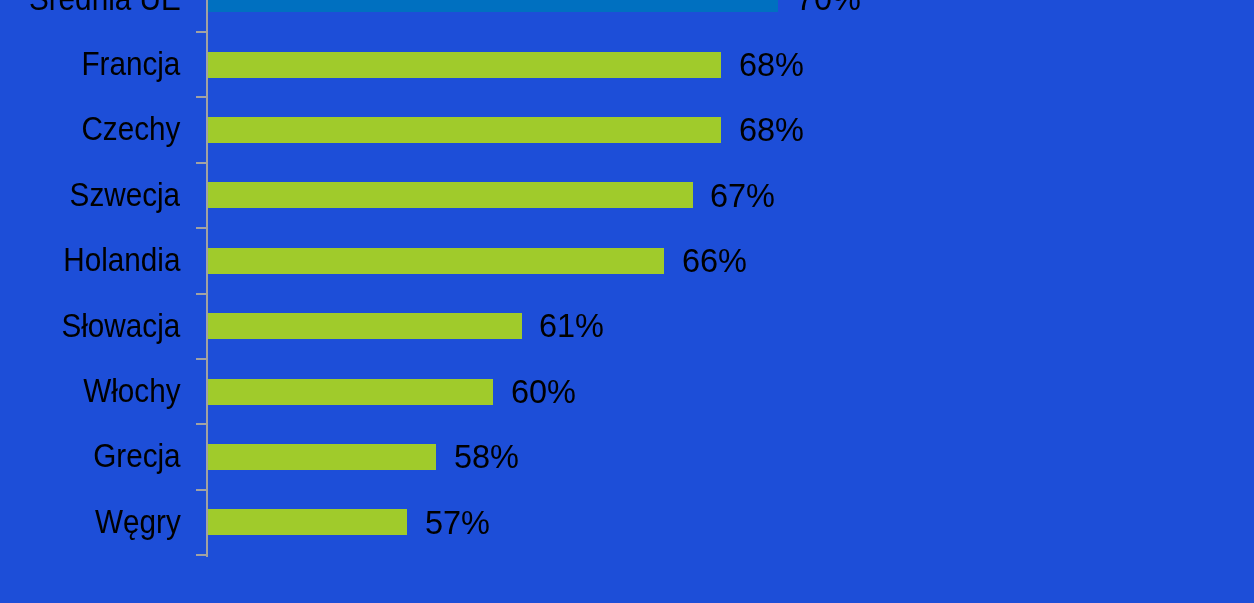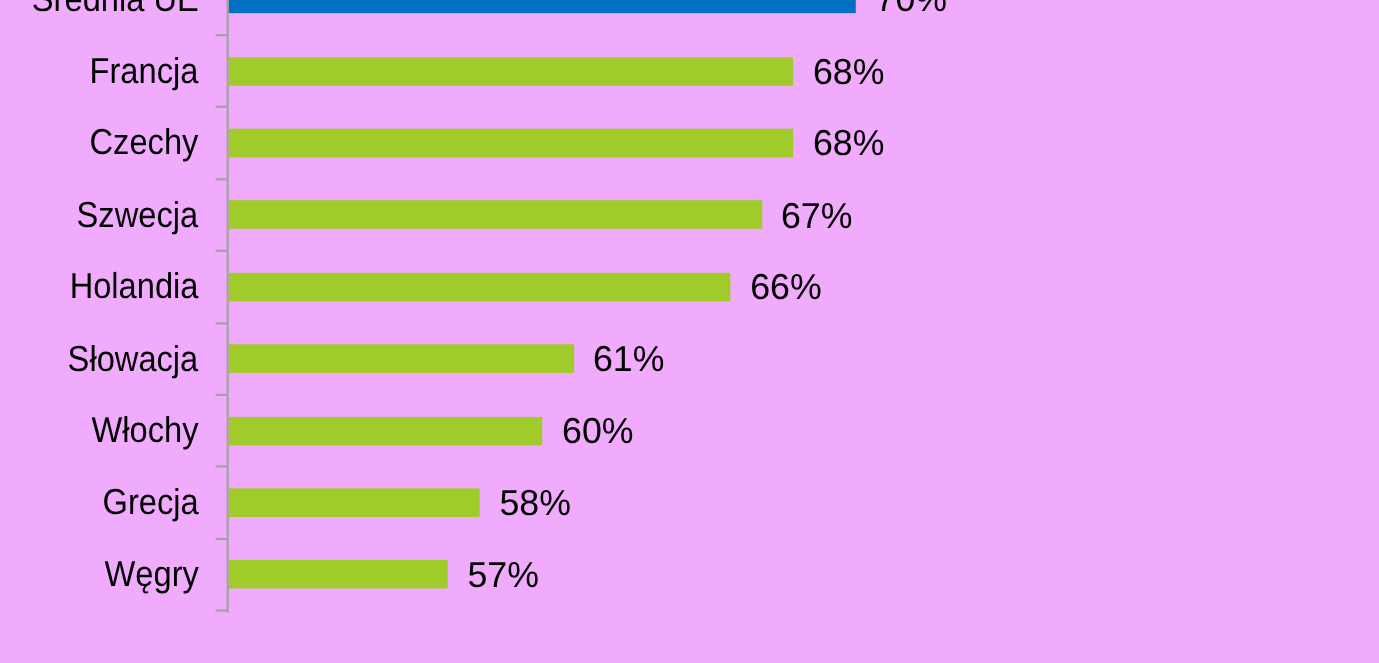--- a/index.html
+++ b/index.html
@@ -24,21 +24,21 @@
   .cat-label{position:absolute;white-space:nowrap;font-size:32.8px;
              line-height:32.8px;transform:scaleX(0.905) translateZ(0);
              transform-origin:right bottom;}
   .val-label{position:absolute;white-space:nowrap;font-size:32.8px;
              line-height:32.8px;transform:scaleX(0.99) translateZ(0);
              transform-origin:left bottom;}
 </style>
 </head>
 <body>
 
-<div id="chart" style="background: #f0abfc;">
+<div id="chart" style="background: #1d4ed8;">
 
   <div class="axis-spine" style="background: rgb(162, 162, 162); height: 556.5px;"></div>
 
   <div class="axis-tick" style="background: rgb(162, 162, 162); top: 30.9px;"></div>
   <div class="axis-tick" style="background: rgb(162, 162, 162); top: 96.3px;"></div>
   <div class="axis-tick" style="background: rgb(162, 162, 162); top: 161.7px;"></div>
   <div class="axis-tick" style="background: rgb(162, 162, 162); top: 227.1px;"></div>
   <div class="axis-tick" style="background: rgb(162, 162, 162); top: 292.5px;"></div>
   <div class="axis-tick" style="background: rgb(162, 162, 162); top: 357.9px;"></div>
   <div class="axis-tick" style="background: rgb(162, 162, 162); top: 423.3px;"></div>

